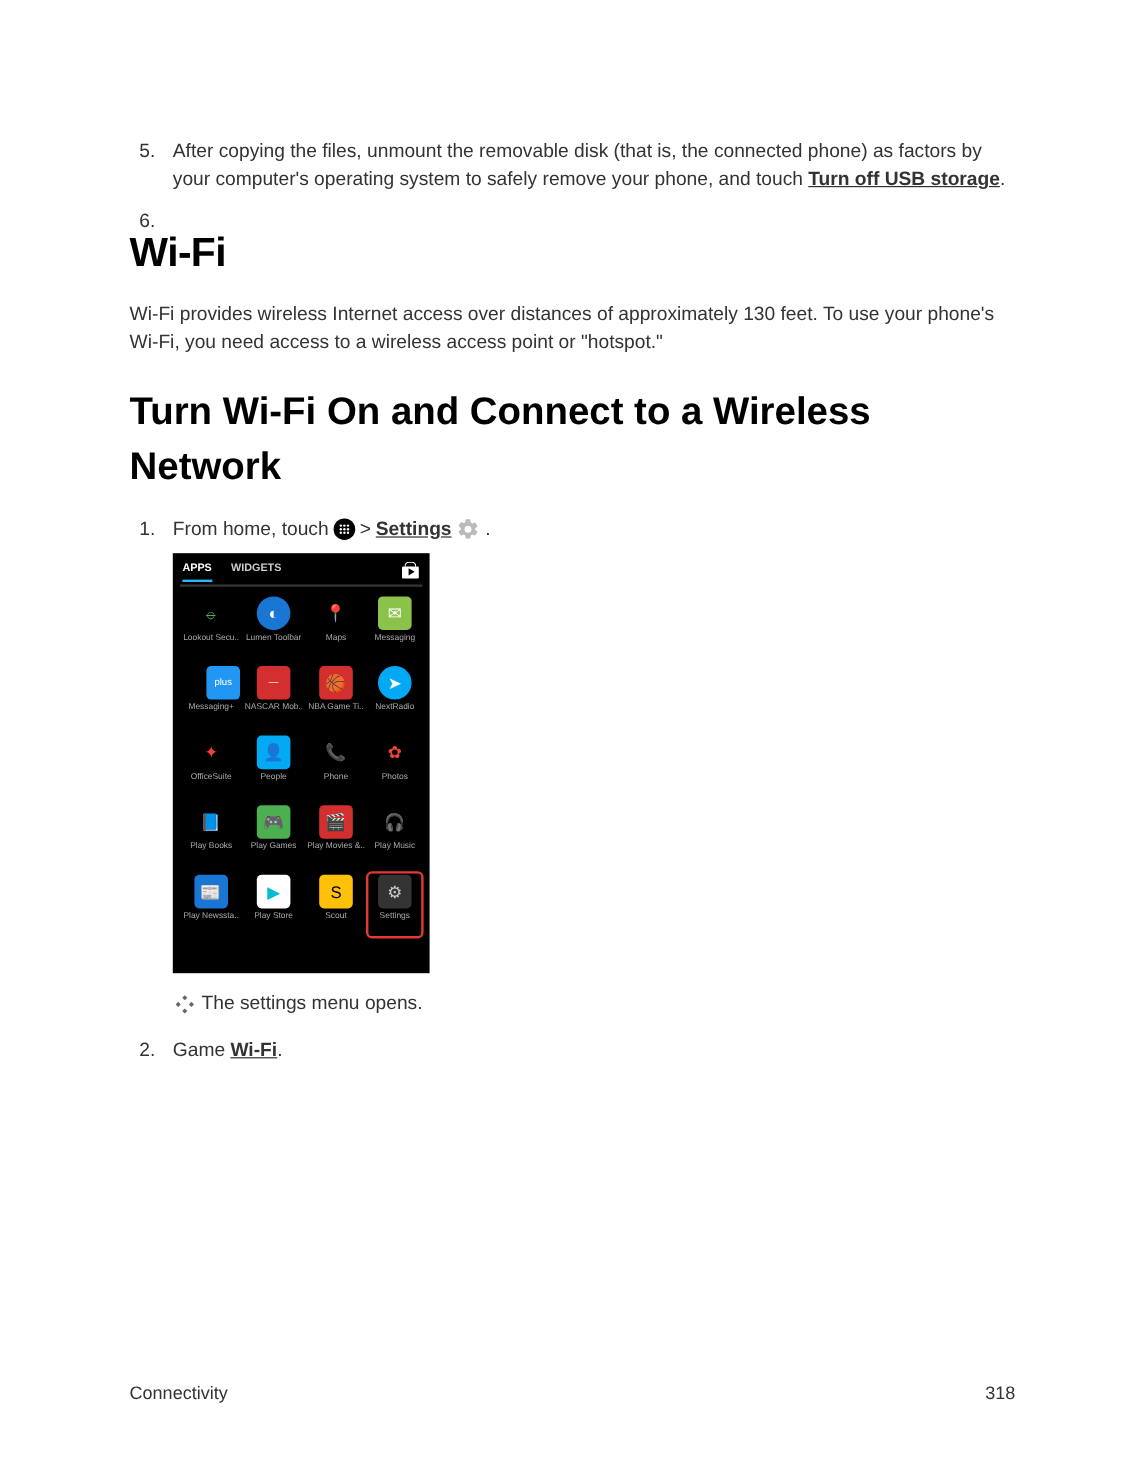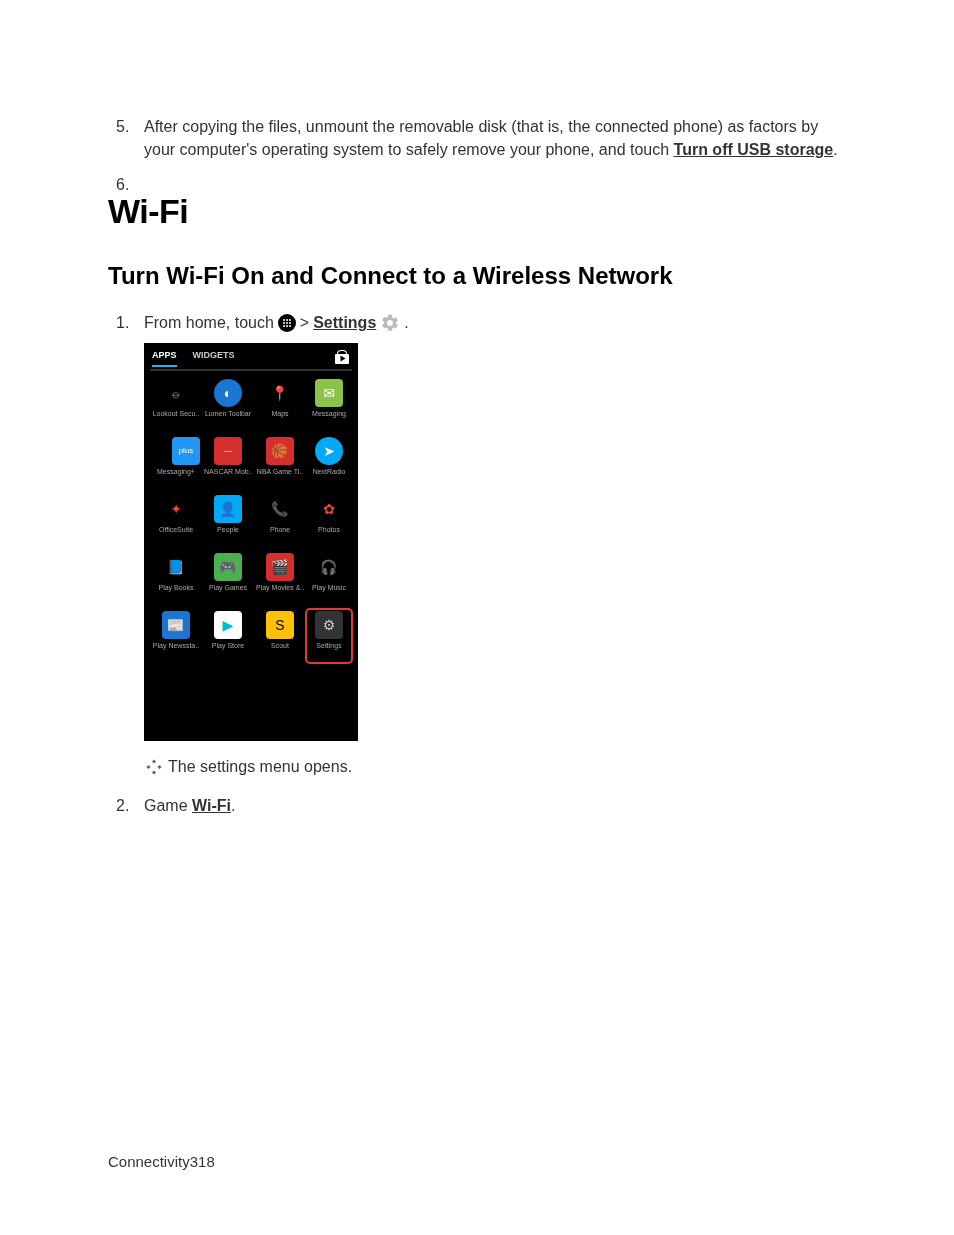--- a/index.html
+++ b/index.html
@@ -40,21 +40,21 @@
       margin-top: 26px;
       margin-bottom: 14px;
       color: #000;
     }
     p.para {
       margin-bottom: 16px;
     }
     h2.sub {
       font-family: Arial Black, Arial, sans-serif;
       font-weight: 900;
-      font-size: 24px;
+      font-size: 32px;
       margin-top: 22px;
       margin-bottom: 12px;
       color: #000;
     }
     ol.steps {
       list-style: none;
       padding-left: 0;
       margin-top: 18px;
     }
     ol.steps > li {
@@ -84,21 +84,21 @@
     .circle-icon svg { display: block; }
     .gear-icon {
       display: inline-flex;
       width: 20px; height: 20px;
       align-items: center; justify-content: center;
       vertical-align: middle;
     }
     
     .phone {
       width: 214px;
-      height: 398px;
+      height: 350px;
       background: #000;
       margin: 8px 0 14px 0;
       color: #bbb;
       font-size: 8px;
       position: relative;
       padding: 6px 6px 0 6px;
     }
     .phone-top {
       display: flex;
       align-items: center;
@@ -187,41 +187,42 @@
     .diamond-ic::before, .diamond-ic::after {
       content: "";
       position: absolute;
     }
     .footer {
       position: absolute;
       bottom: 65px;
       left: 108px;
       right: 108px;
       display: flex;
-      justify-content: flex-start;
+      justify-content: space-between;
       font-size: 15px;
       color: #333;
     }
   </style>
 </head>
 <body>
 
 <div class="content">
 
   <ol class="cont">
     <li>
       <span class="num">5.</span>
       <span>After copying the files, unmount the removable disk (that is, the connected phone) as factors by your computer's operating system to safely remove your phone, and touch </span><span class="bold">Turn off USB storage</span><span>.</span>
     </li>
     <li>
       <span class="num">6.</span>
     </li>
   </ol>
 
   <h1 class="wifi">Wi-Fi</h1>
+  <p class="para">Wi-Fi provides wireless Internet access over distances of approximately 130 feet. To use your phone's Wi-Fi, you need access to a wireless access point or "hotspot."</p>
 
   <h2 class="sub">Turn Wi-Fi On and Connect to a Wireless Network</h2>
 
   <ol class="steps">
     <li>
       <span class="num">1.</span>
       <div class="step1-line">
         <span>From home, touch </span>
         <span class="circle-icon">
           <svg width="12" height="12" viewBox="0 0 12 12">

